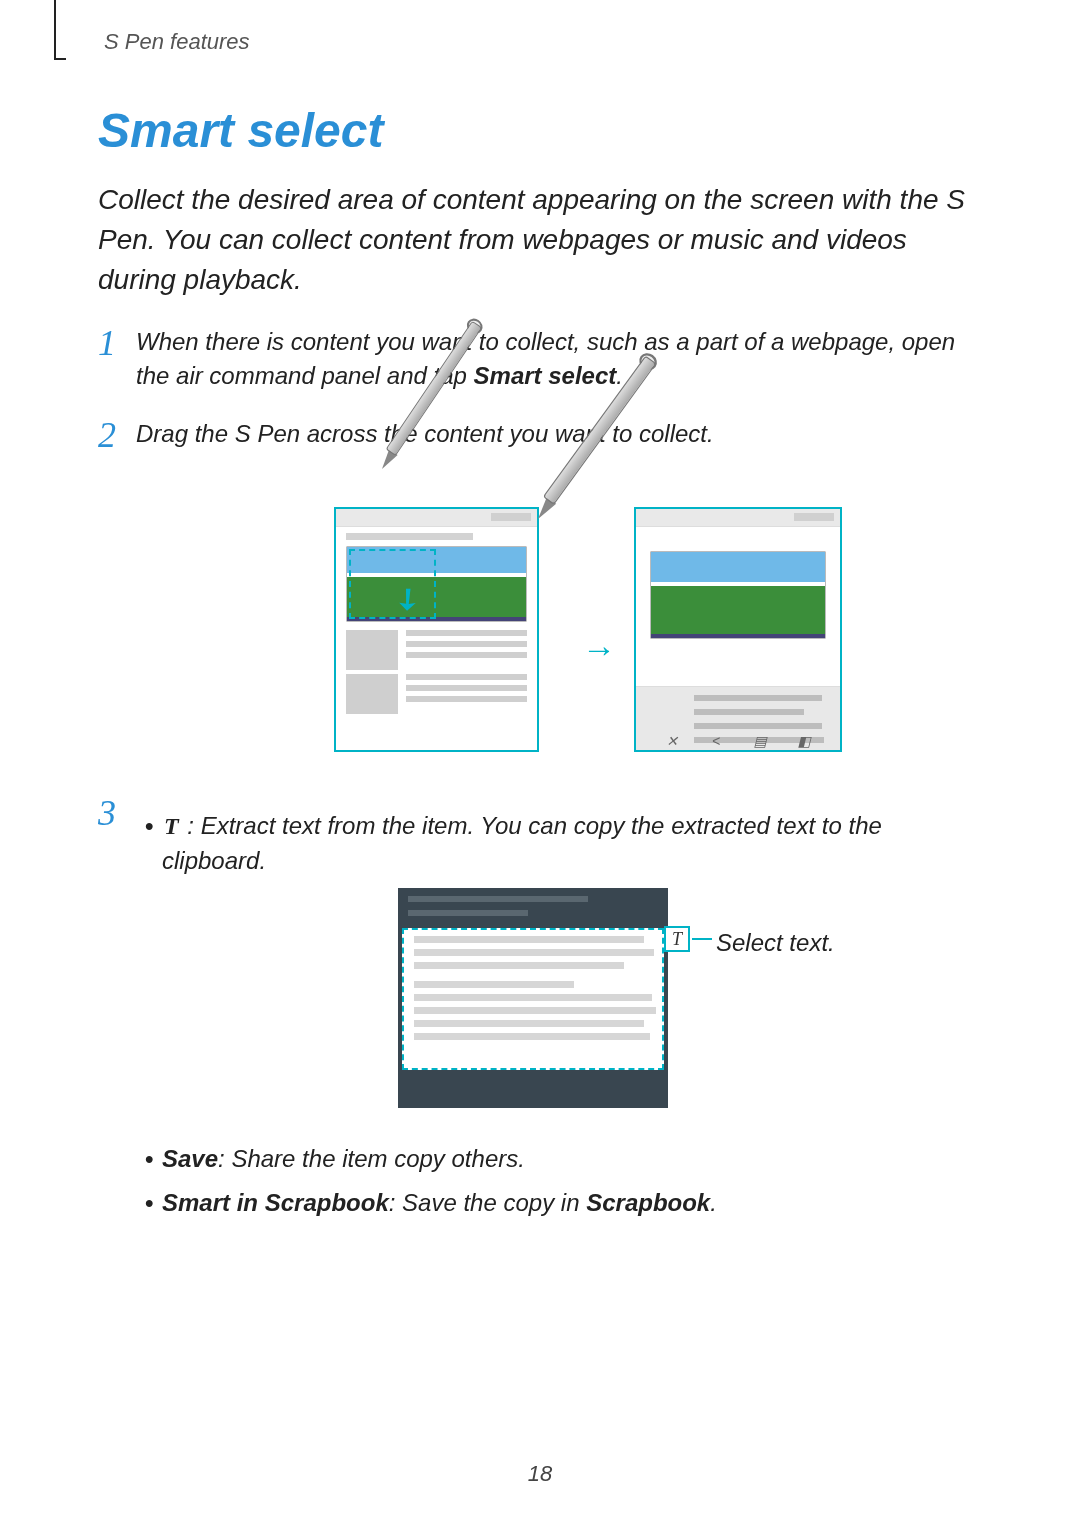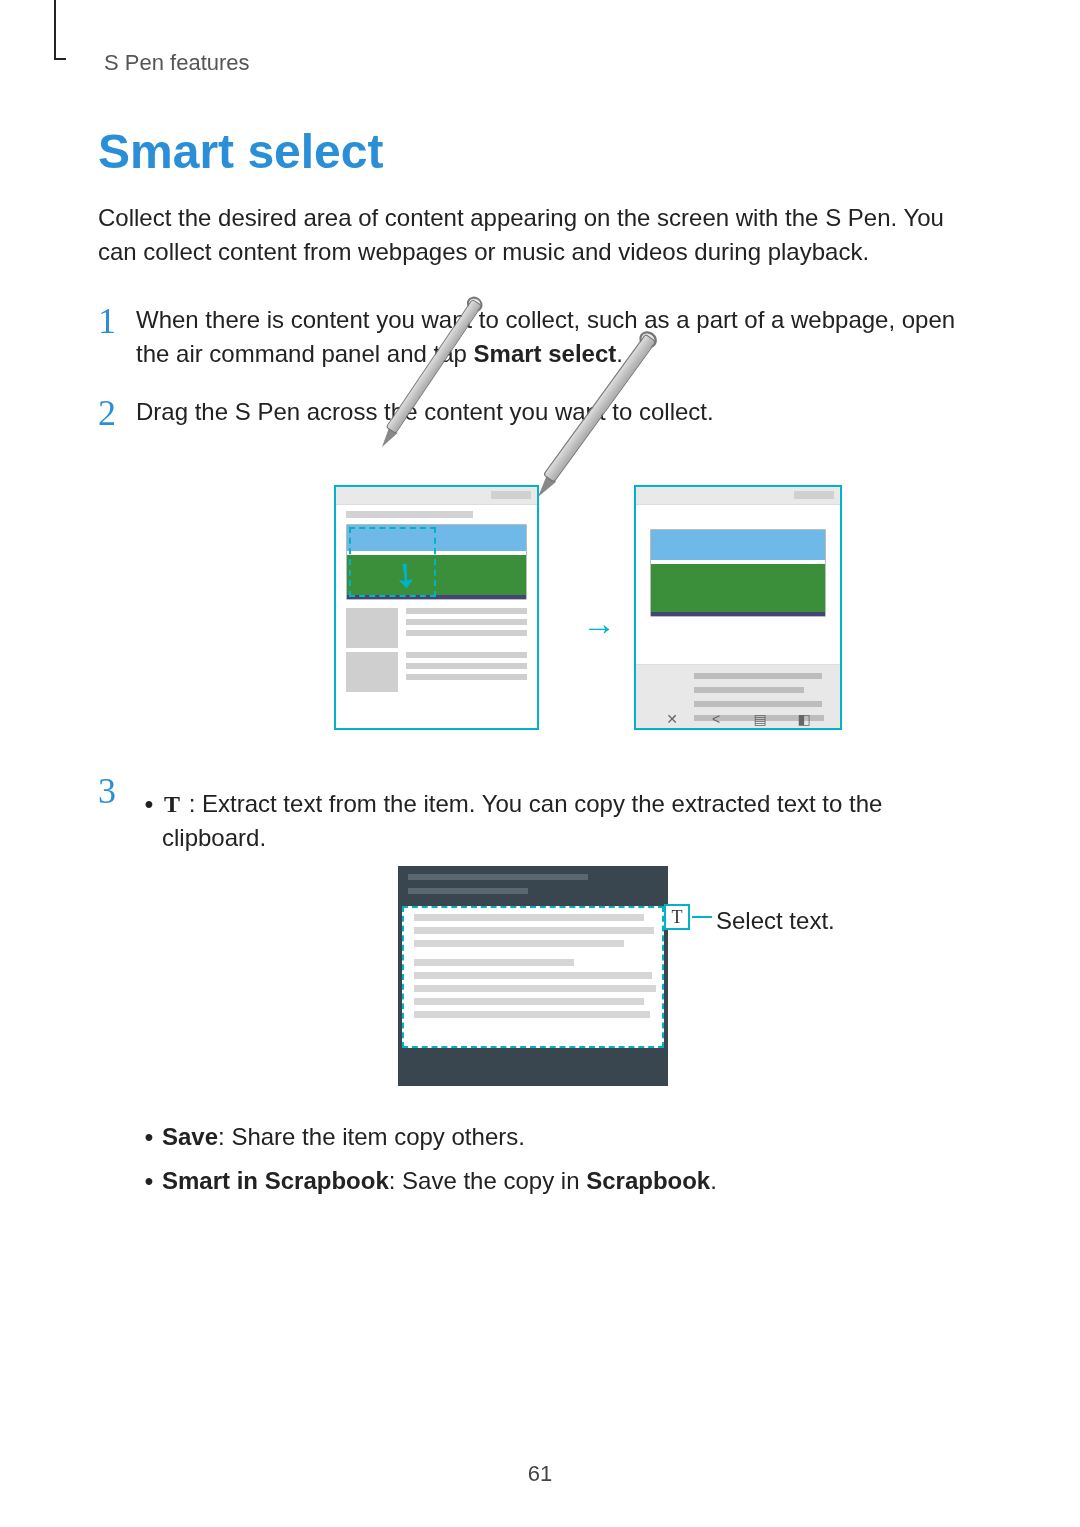--- a/index.html
+++ b/index.html
@@ -1,22 +1,22 @@
 <!DOCTYPE html>
 <html><head>
 <meta charset="utf-8">
 <style>
   * { box-sizing: border-box; margin: 0; padding: 0; }
   html, body { width: 1080px; height: 1527px; background: #fff; font-family: "Segoe UI", Arial, sans-serif; color: #222; }
-  .page { padding: 40px 98px 0 98px; position: relative; height: 100%; }
+  .page { padding: 19px 98px 0 98px; position: relative; height: 100%; font-style: italic; }
   .side-rule { position: absolute; left: 54px; top: 0; width: 0; height: 60px; border-left: 2px solid #222; }
   .header-tick { position: absolute; left: 54px; top: 58px; width: 12px; height: 0; border-top: 2px solid #222; }
   .breadcrumb { font-size: 22px; color: #555; margin: 10px 0 48px 6px; }
   h1 { font-size: 48px; font-weight: 700; color: #2a8fd6; margin-bottom: 22px; }
-  .intro { font-size: 24px; line-height: 1.42; margin-bottom: 34px; }
+  .intro { font-size: 28px; line-height: 1.42; margin-bottom: 26px; }
   .steps { list-style: none; }
   .step { display: flex; margin-bottom: 24px; }
   .step-num { font-size: 36px; font-weight: 400; color: #2a8fd6; width: 38px; flex: 0 0 38px; line-height: 1.05; font-family: Georgia, "Times New Roman", serif; }
   .step-body { font-size: 24px; line-height: 1.42; flex: 1; }
   .step-body .bold { font-weight: 700; }
 
   
   .fig1 { position: relative; width: 100%; height: 300px; margin: 2px 0 18px 0; }
   .frame { position: absolute; border: 2.5px solid #00b3c6; background: #fff; }
   .frameA { left: 198px; top: 54px; width: 205px; height: 245px; }
@@ -195,14 +195,14 @@
           <li>
             <span class="dot">•</span>
             <span><span class="bold">Smart in Scrapbook</span><span>: Save the copy in </span><span class="bold">Scrapbook</span><span>.</span></span>
           </li>
         </ul>
 
       </div>
     </li>
   </ol>
 
-  <div class="pagenum">61</div>
+  <div class="pagenum">18</div>
 </div>
 
 </body></html>

